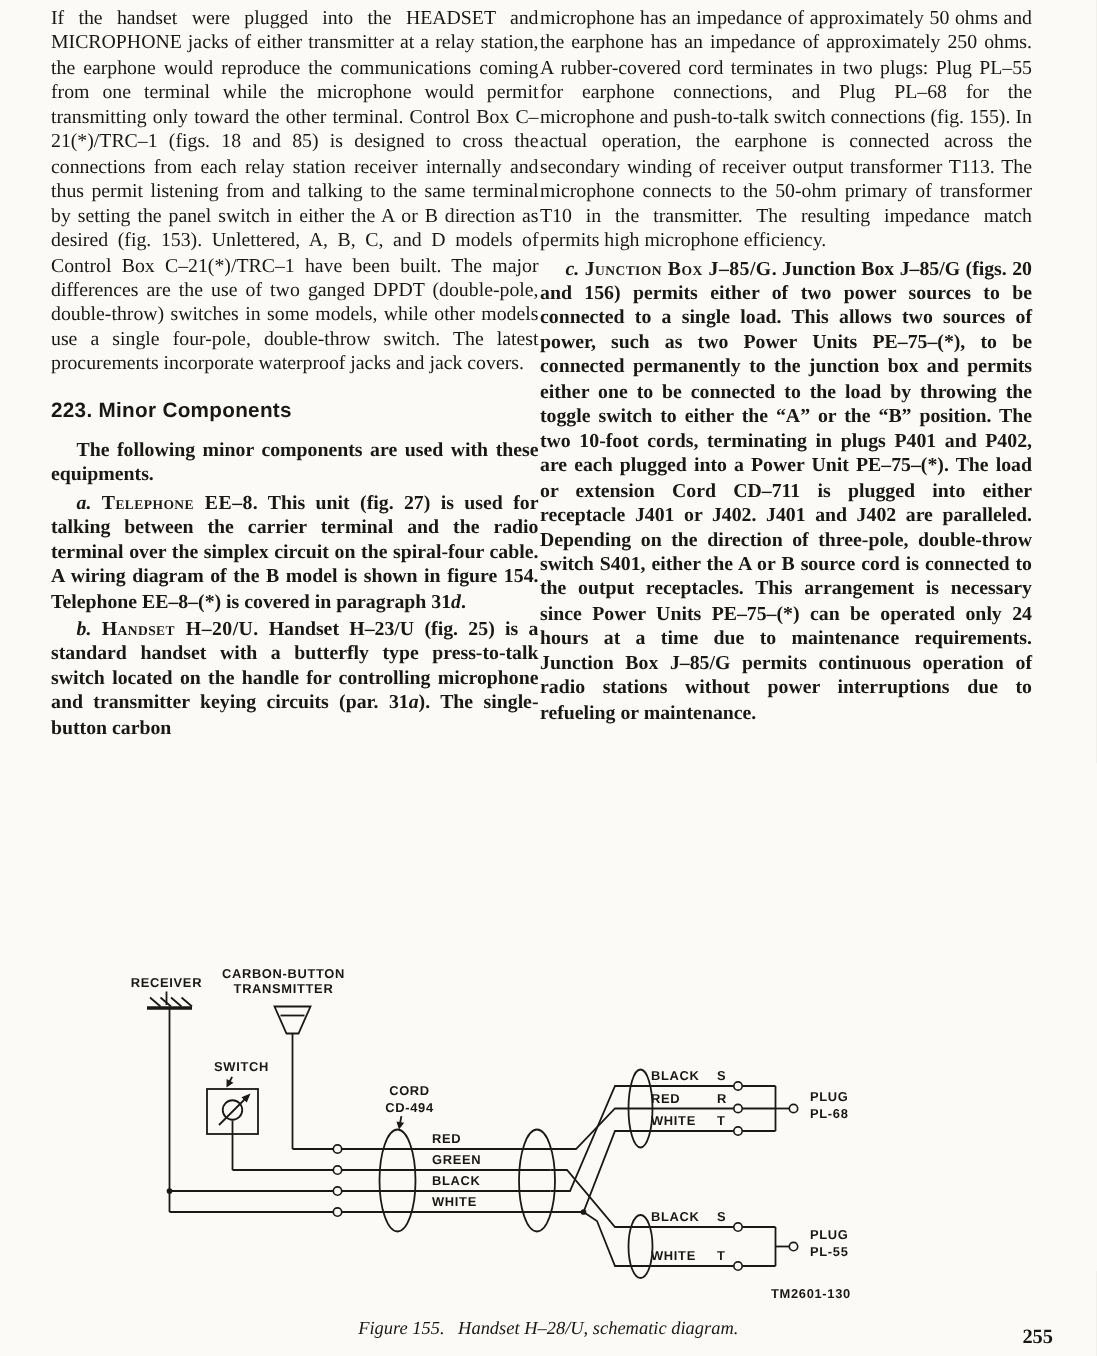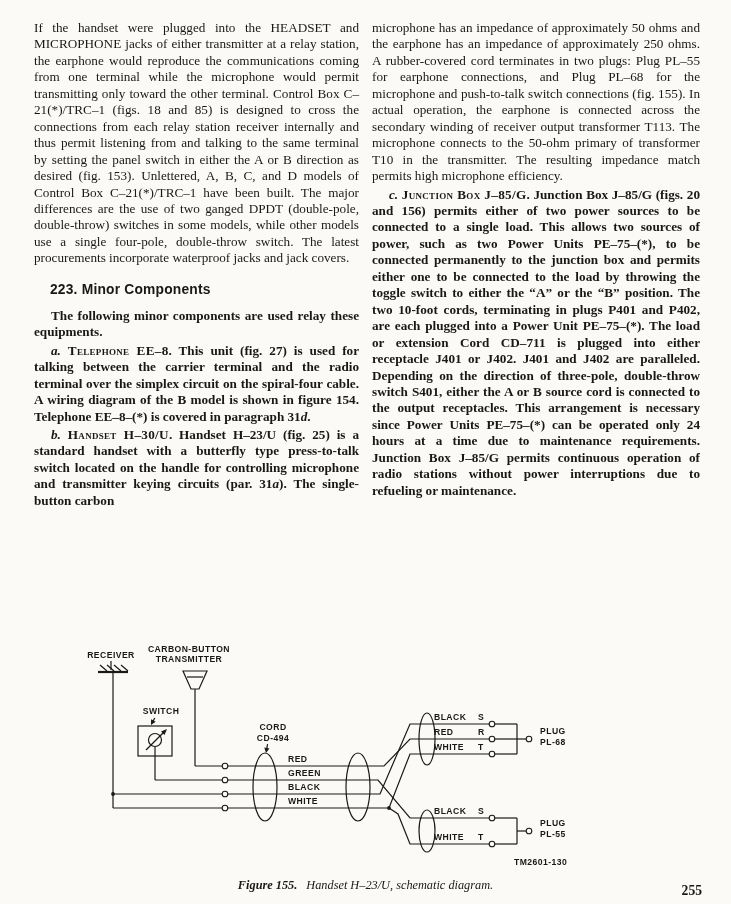--- a/index.html
+++ b/index.html
@@ -4,68 +4,68 @@
 <style>
   * { box-sizing: border-box; }
   html, body { margin: 0; padding: 0; background: #e9e7e2; }
   .page {
     position: relative; width: 731px; height: 904px;
     background: #fbfaf7; color: #1a1815;
     font-family: "Liberation Serif", serif;
     overflow: hidden;
   }
   .columns {
-    position: absolute; left: 34px; top: 20px; width: 666px;
-    display: grid; grid-template-columns: 325px 328px; column-gap: 13px;
+    position: absolute; left: 34px; top: 4px; width: 666px;
+    display: grid; grid-template-columns: 325px 328px; column-gap: 1px;
   }
   .body-text {
     margin: 0 0 2px 0; font-size: 13.2px; line-height: 16.45px;
     text-align: justify;
   }
   .indent { text-indent: 17px; font-weight: bold; }
   .section-heading {
-    margin: 15px 0 11px 16px;
+    margin: 15px 0 11px 0;
     font-family: "Liberation Sans", sans-serif;
     font-weight: 700; font-size: 13.8px; letter-spacing: 0.2px;
   }
   .run-i { font-style: italic; }
   .run-sc { font-variant: small-caps; letter-spacing: 0.3px; }
   .figure { position: absolute; left: 20px; top: 644px; width: 662px; height: 236px; }
   svg .wire, svg .sym { stroke: #1b1916; stroke-width: 1.2; fill: none; }
   svg .thick { stroke-width: 2.2; }
   svg .node { stroke: #1b1916; stroke-width: 1.1; fill: #fbfaf7; }
   svg .dot { fill: #1b1916; stroke: none; }
   svg .ah { fill: #1b1916; stroke: none; }
   svg text {
     font-family: "Liberation Sans", sans-serif;
     font-size: 8.6px; font-weight: 700; letter-spacing: 0.45px; fill: #1a1815;
   }
   .caption {
     position: absolute; left: 0; top: 878px; width: 100%;
     text-align: center; font-style: italic; font-size: 12.3px;
   }
-  .caption .cap-label { margin-right: 9px; font-weight: bold; }
+  .caption .cap-label { margin-right: 9px; }
   .page-number {
     position: absolute; right: 29px; top: 883px;
     font-weight: 700; font-size: 13.6px;
   }
 </style>
 </head>
 <body>
 
 <div class="page">
 
   <div class="columns">
 
     <div class="col">
       <p class="body-text">If the handset were plugged into the HEADSET and MICROPHONE jacks of either transmitter at a relay station, the earphone would reproduce the communications coming from one terminal while the microphone would permit transmitting only toward the other terminal. Control Box C–21(*)/TRC–1 (figs. 18 and 85) is designed to cross the connections from each relay station receiver internally and thus permit listening from and talking to the same terminal by setting the panel switch in either the A or B direction as desired (fig. 153). Unlettered, A, B, C, and D models of Control Box C–21(*)/TRC–1 have been built. The major differences are the use of two ganged DPDT (double-pole, double-throw) switches in some models, while other models use a single four-pole, double-throw switch. The latest procurements incorporate waterproof jacks and jack covers.</p>
       <h2 class="section-heading">223. Minor Components</h2>
-      <p class="body-text indent">The following minor components are used relay these equipments.</p>
+      <p class="body-text indent">The following minor components are used with these equipments.</p>
       <p class="body-text indent"><span class="run-i">a. </span><span class="run-sc">Telephone EE–8</span><span>. This unit (fig. 27) is used for talking between the carrier terminal and the radio terminal over the simplex circuit on the spiral-four cable. A wiring diagram of the B model is shown in figure 154. Telephone EE–8–(*) is covered in paragraph 31</span><span class="run-i">d</span><span>.</span></p>
-      <p class="body-text indent"><span class="run-i">b. </span><span class="run-sc">Handset H–30/U</span><span>. Handset H–23/U (fig. 25) is a standard handset with a butterfly type press-to-talk switch located on the handle for controlling microphone and transmitter keying circuits (par. 31</span><span class="run-i">a</span><span>). The single-button carbon</span></p>
+      <p class="body-text indent"><span class="run-i">b. </span><span class="run-sc">Handset H–20/U</span><span>. Handset H–23/U (fig. 25) is a standard handset with a butterfly type press-to-talk switch located on the handle for controlling microphone and transmitter keying circuits (par. 31</span><span class="run-i">a</span><span>). The single-button carbon</span></p>
     </div>
 
     <div class="col">
       <p class="body-text">microphone has an impedance of approximately 50 ohms and the earphone has an impedance of approximately 250 ohms. A rubber-covered cord terminates in two plugs: Plug PL–55 for earphone connections, and Plug PL–68 for the microphone and push-to-talk switch connections (fig. 155). In actual operation, the earphone is connected across the secondary winding of receiver output transformer T113. The microphone connects to the 50-ohm primary of transformer T10 in the transmitter. The resulting impedance match permits high microphone efficiency.</p>
       <p class="body-text indent"><span class="run-i">c. </span><span class="run-sc">Junction Box J–85/G</span><span>. Junction Box J–85/G (figs. 20 and 156) permits either of two power sources to be connected to a single load. This allows two sources of power, such as two Power Units PE–75–(*), to be connected permanently to the junction box and permits either one to be connected to the load by throwing the toggle switch to either the “A” or the “B” position. The two 10-foot cords, terminating in plugs P401 and P402, are each plugged into a Power Unit PE–75–(*). The load or extension Cord CD–711 is plugged into either receptacle J401 or J402. J401 and J402 are paralleled. Depending on the direction of three-pole, double-throw switch S401, either the A or B source cord is connected to the output receptacles. This arrangement is necessary since Power Units PE–75–(*) can be operated only 24 hours at a time due to maintenance requirements. Junction Box J–85/G permits continuous operation of radio stations without power interruptions due to refueling or maintenance.</span></p>
     </div>
 
   </div>
 
   <div class="figure">
@@ -178,18 +178,18 @@
         <circle class="node" cx="509" cy="187" r="2.8"></circle>
         <text x="520" y="182">PLUG</text>
         <text x="520" y="193">PL-55</text>
       </g>
 
       <text x="494" y="221">TM2601-130</text>
     </svg>
   </div>
 
   <div class="caption">
-    <span class="cap-label">Figure 155.</span><span class="cap-text">Handset H–23/U, schematic diagram.</span>
+    <span class="cap-label">Figure 155.</span><span class="cap-text">Handset H–28/U, schematic diagram.</span>
   </div>
 
   <div class="page-number">255</div>
 
 </div>
 
 </body></html>

